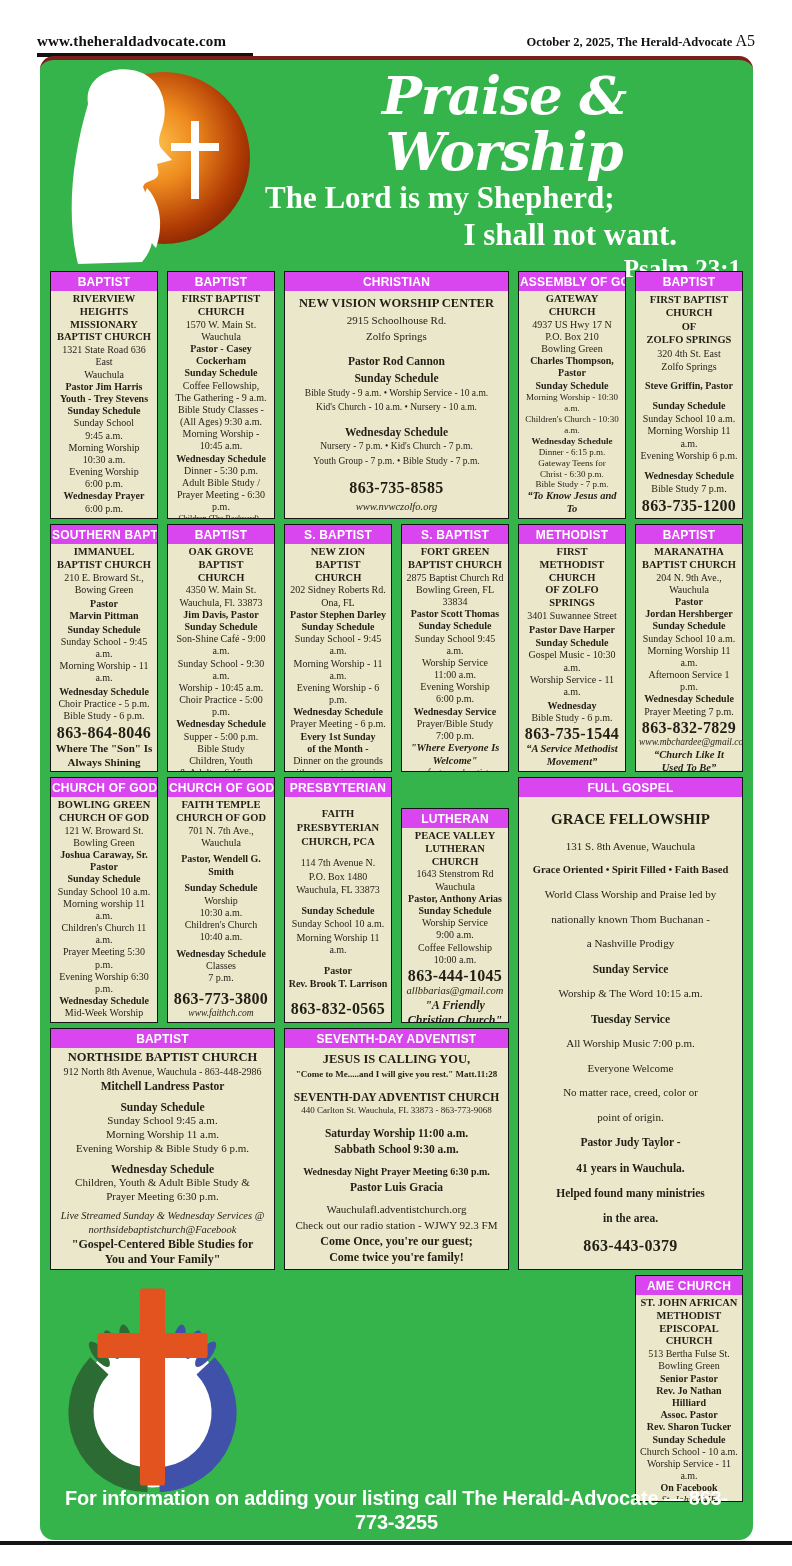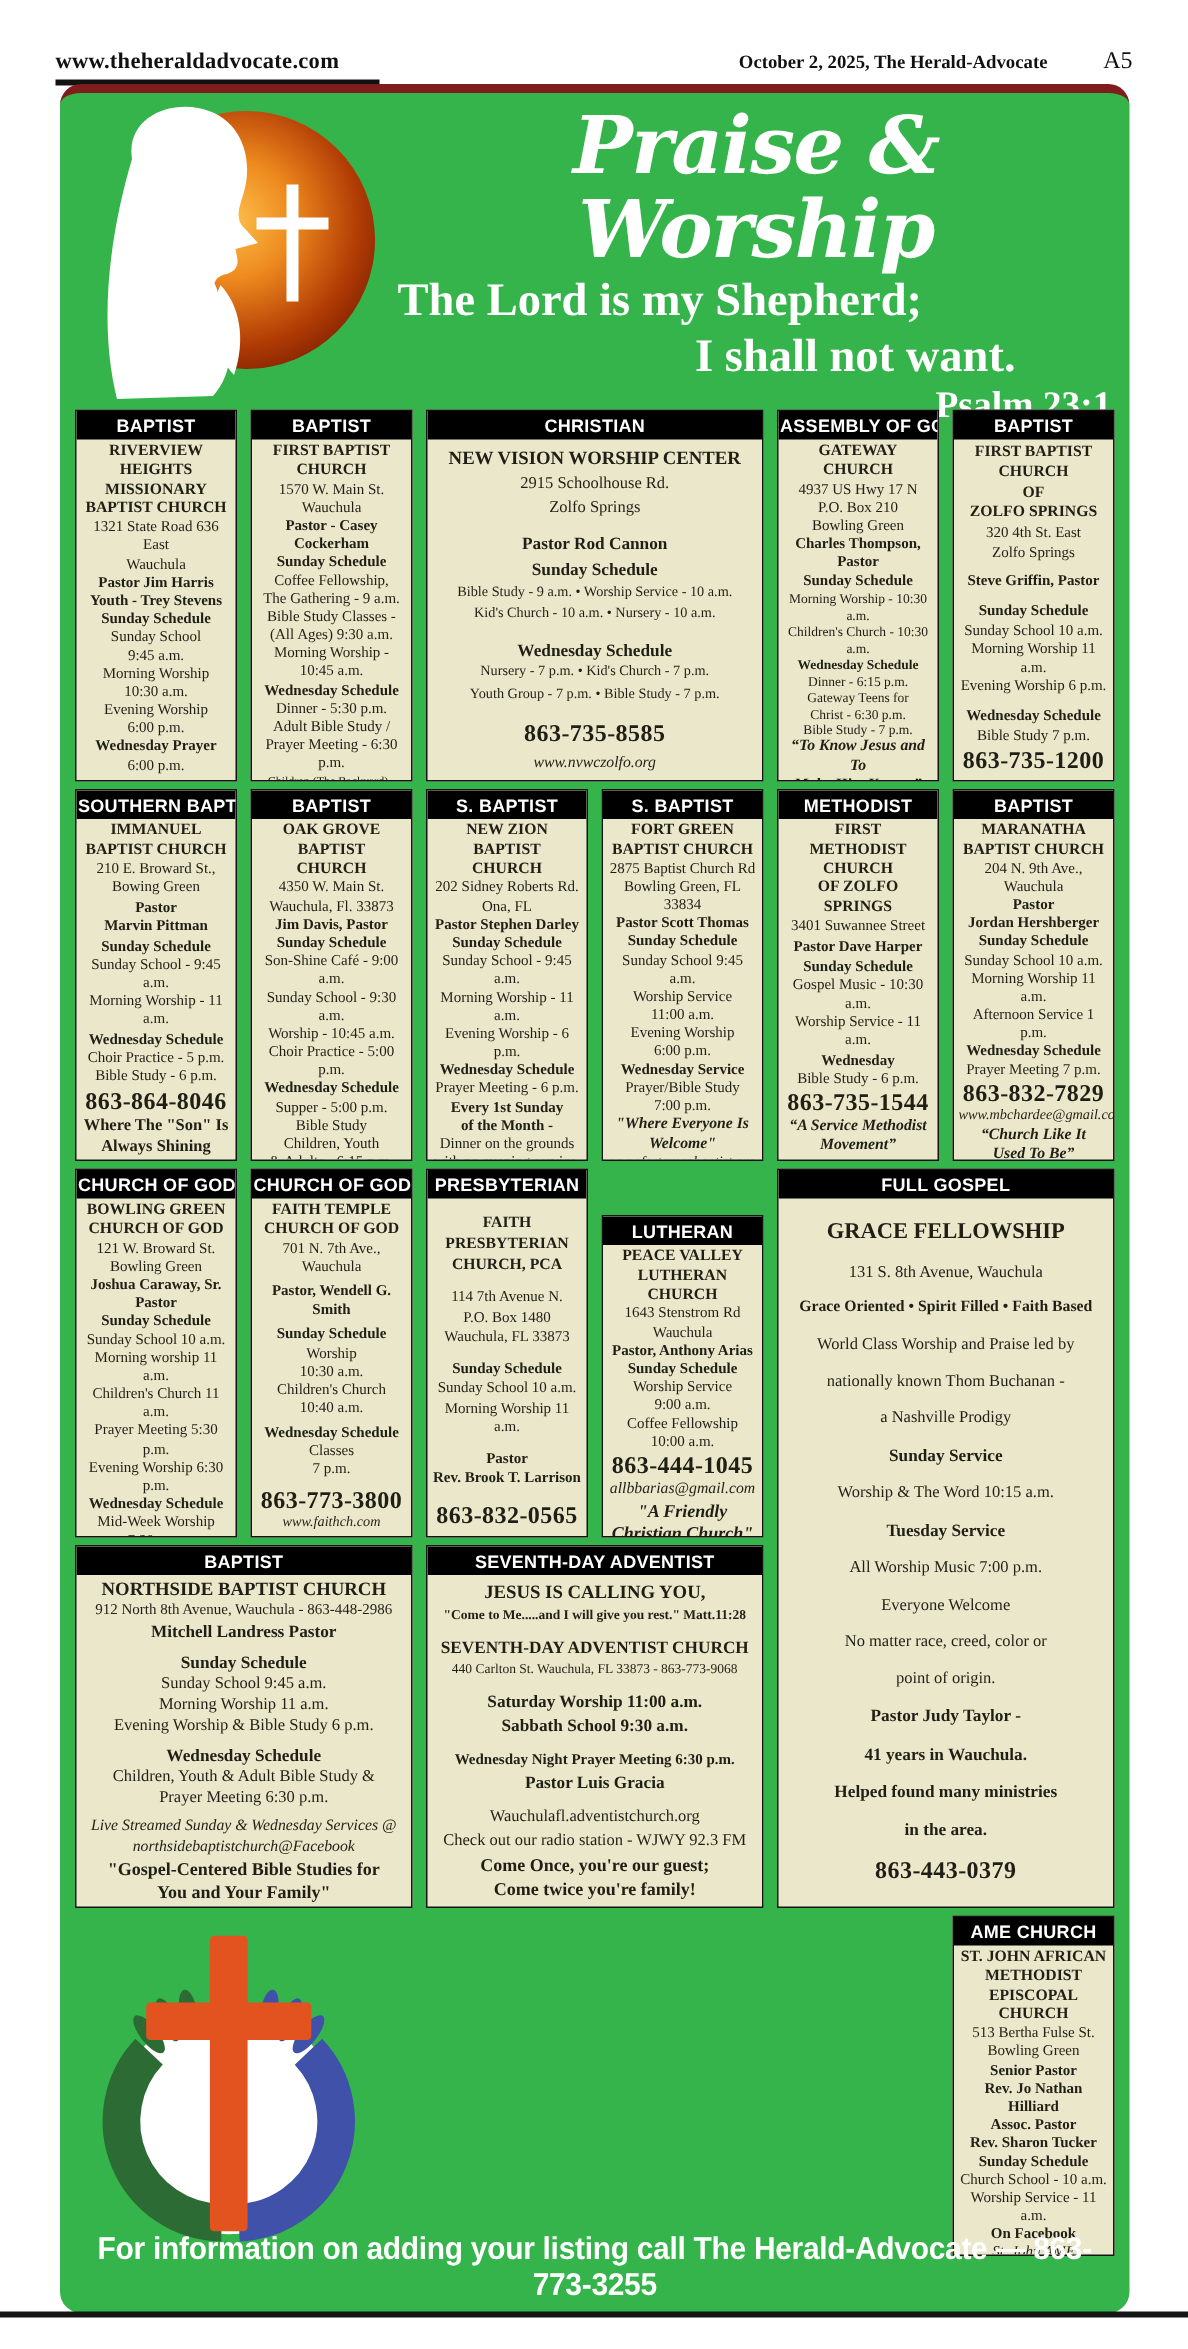--- a/index.html
+++ b/index.html
@@ -4,47 +4,47 @@
 <style>
   html,body{margin:0;padding:0;background:#fff;}
   .page{position:relative;width:792px;height:1566px;background:#fff;overflow:hidden;
         font-family:"Liberation Serif",serif;color:#111;}
 
   
   .masthead{position:absolute;top:32px;left:37px;width:718px;display:flex;
             justify-content:space-between;align-items:center;}
   .site-url{font-weight:bold;font-size:15px;letter-spacing:.2px;}
   .dateline{font-weight:bold;font-size:12.5px;}
-  .page-num{font-size:16px;font-weight:normal;margin-left:34px;}
+  .page-num{font-size:16px;font-weight:normal;}
   .rule-thick{position:absolute;top:53px;left:37px;width:216px;height:4px;background:#111;}
   .bottom-rule{position:absolute;top:1541px;left:0;width:792px;height:4px;background:#151515;}
 
   
   .greenbox{position:absolute;top:56px;left:40px;width:713px;height:1480px;
-            background:#34b44a;border-top:6px solid #7f1d1d;border-radius:14px;}
+            background:#34b44a;border-top:4px solid #7f1d1d;border-radius:14px;}
 
   
   .banner{position:absolute;top:6px;left:4px;width:705px;height:200px;display:flex;}
   .figure{width:215px;height:198px;flex:none;position:relative;}
   .banner-text{flex:1;color:#fff;padding-top:2px;}
   .script-title{font-family:"DejaVu Serif",serif;font-style:italic;font-weight:bold;
                 font-size:53px;line-height:1.05;text-align:center;letter-spacing:-1px;}
   .directory{font-family:"Liberation Sans",sans-serif;font-weight:bold;font-size:33px;
              text-align:center;letter-spacing:1px;line-height:1.1;}
   .verse1{font-weight:bold;font-size:31px;text-align:left;padding-left:6px;line-height:1.2;}
   .verse2{font-weight:bold;font-size:31px;text-align:right;padding-right:72px;line-height:1.2;}
   .verse-ref{font-weight:bold;font-size:25px;text-align:right;padding-right:8px;line-height:1.2;}
 
   
   .grid{position:absolute;top:211px;left:10px;width:693px;display:grid;
         grid-template-columns:repeat(6,1fr);
         grid-template-rows:248px 248px 246px 242px 227px;gap:5px 9px;}
   .card{display:flex;flex-direction:column;background:#eae7ca;border:1.5px solid #141414;
         min-width:0;overflow:hidden;}
-  .card-head{background:#000000;color:#fff;font-family:"Liberation Sans",sans-serif;
+  .card-head{background:#d946ef;color:#fff;font-family:"Liberation Sans",sans-serif;
              font-weight:bold;font-size:12px;text-align:center;padding:3px 1px 2px;
              letter-spacing:.2px;white-space:nowrap;}
   .card-body{flex:1;display:flex;flex-direction:column;justify-content:space-evenly;
              text-align:center;padding:2px 3px;color:#201f15;overflow:hidden;}
   .ln{line-height:1.22;}
   .nm{font-weight:bold;font-size:10.5px;}
   .nm-md{font-weight:bold;font-size:12.5px;}
   .nm-lg{font-weight:bold;font-size:15px;}
   .b{font-weight:bold;font-size:10px;}
   .b-sm{font-weight:bold;font-size:9px;}

